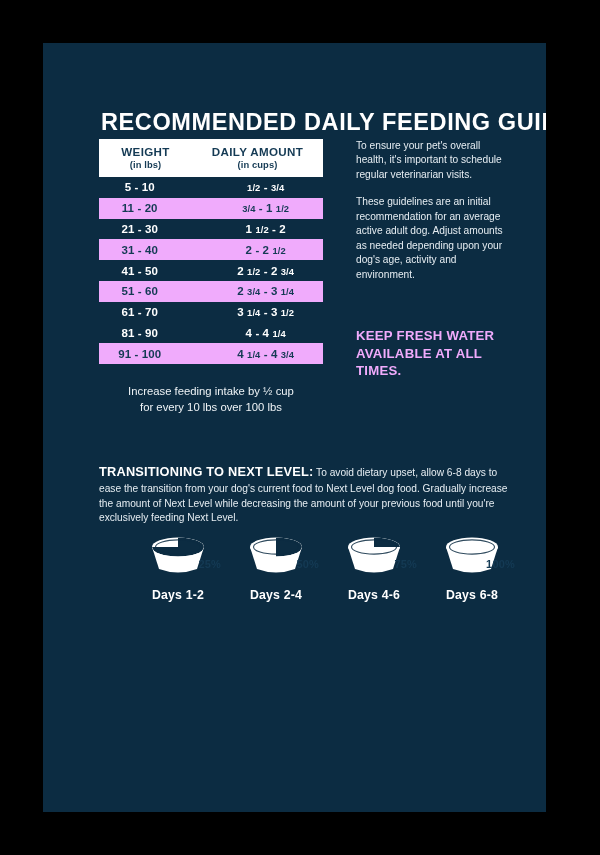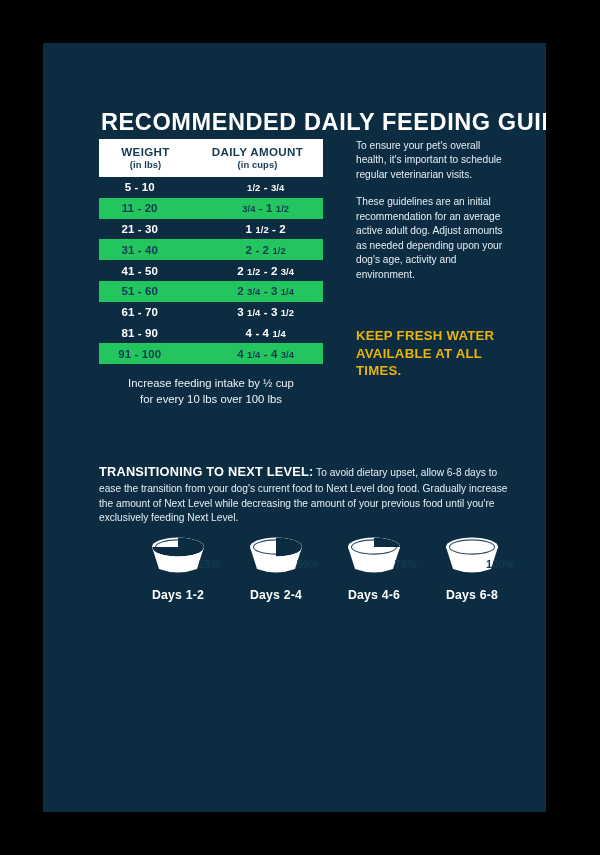--- a/index.html
+++ b/index.html
@@ -53,21 +53,21 @@
     width: 224px;
   }
   .trow {
     position: relative;
     height: 20.8px;
     display: flex;
     align-items: center;
     gap: 28px;
   }
   .trow.white {
-    background: #22c55e;
+    background: #f0abfc;
   }
   .trow .c1, .trow .c2 {
     text-align: center;
     font-size: 11.5px;
     font-weight: bold;
     letter-spacing: 0.1px;
     color: #ffffff;
     white-space: nowrap;
   }
   .trow.white .c1, .trow.white .c2 { color: #143a54; }
@@ -99,21 +99,21 @@
     font-size: 9.4px;
     font-weight: bold;
     letter-spacing: 0.1px;
     line-height: 1.25;
   }
 
   
   #table-note {
     position: absolute;
     left: 56px;
-    top: 332px;
+    top: 340px;
     width: 224px;
     text-align: center;
     font-size: 11.3px;
     line-height: 1.45;
     color: #eef3f6;
   }
 
   
   #side {
     position: absolute;
@@ -126,21 +126,21 @@
     font-size: 10.2px;
     line-height: 1.42;
     color: #e6edf2;
   }
   #water-head {
     margin-top: 45px;
     font-size: 13.2px;
     font-weight: bold;
     letter-spacing: 0.25px;
     line-height: 1.32;
-    color: #eab308;
+    color: #f0abfc;
   }
 
   
   #transition {
     position: absolute;
     left: 56px;
     top: 420px;
     width: 412px;
     font-size: 10.2px;
     line-height: 1.46;

